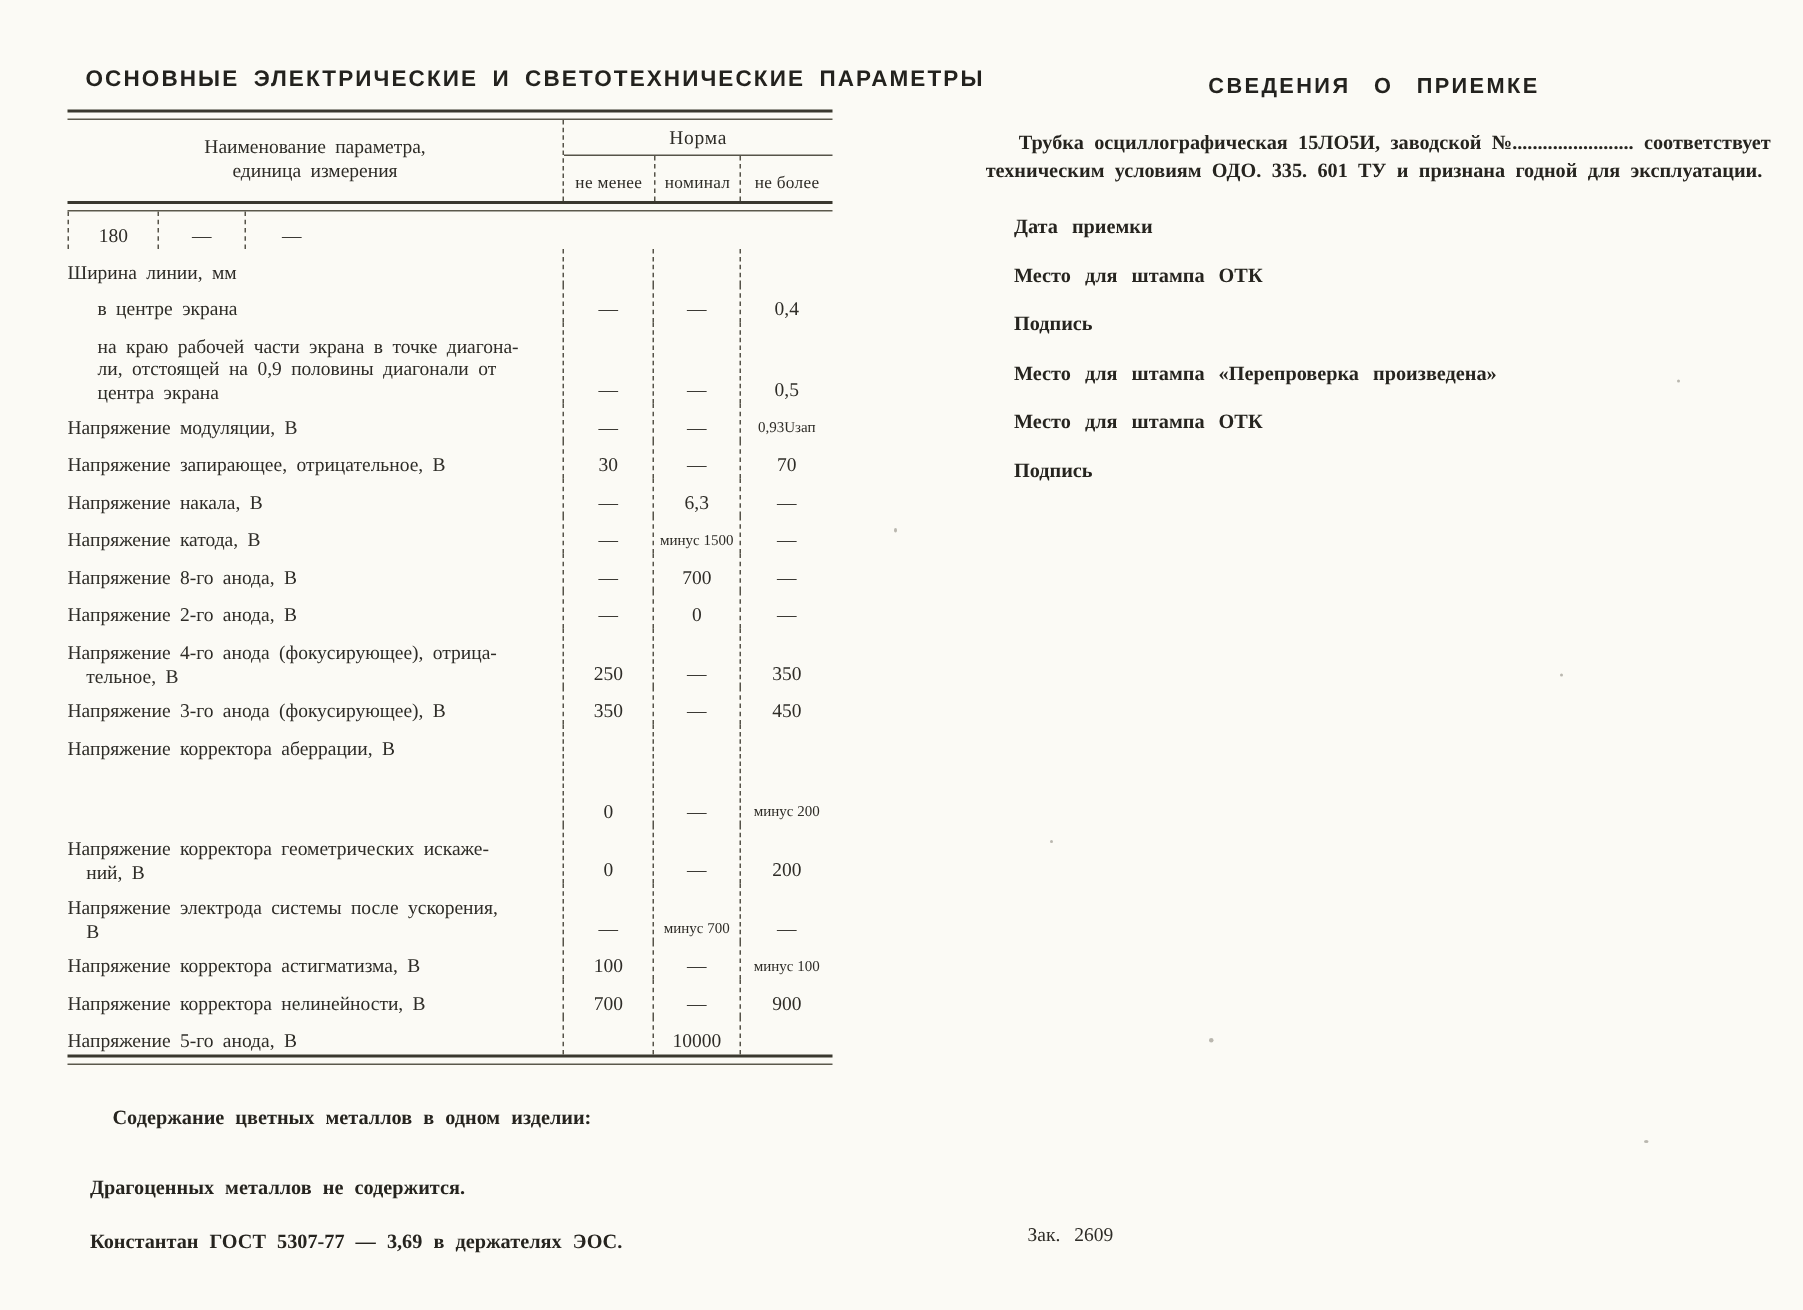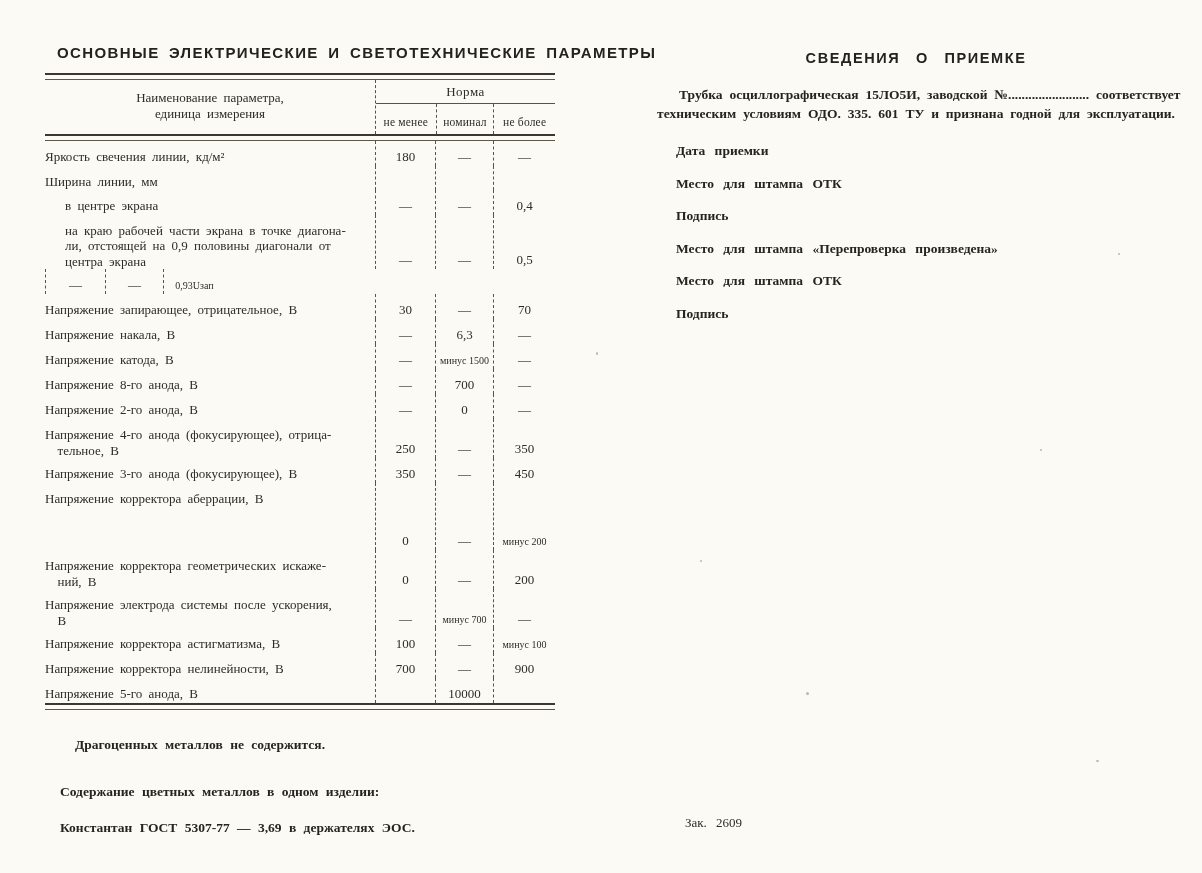--- a/index.html
+++ b/index.html
@@ -108,21 +108,20 @@
           <div class="h-cols">
               <div class="h-col">не менее</div>
               <div class="h-col">номинал</div>
               <div class="h-col">не более</div>
             </div>
         </div>
       </div>
       <div class="rule-double"></div>
       <div class="tbody">
           <div class="trow">
-            <div class="cell name">Яркость свечения линии, кд/м²</div>
             <div class="cell v v1">
               <div class="val" style="display: inline;">180</div>
             </div>
             <div class="cell v v2">
               <div class="val" style="display: inline;">—</div>
             </div>
             <div class="cell v v3">
               <div class="val" style="display: inline;">—</div>
             </div>
           </div>
@@ -158,20 +157,21 @@
               <div class="val" style="display: inline;">—</div>
             </div>
             <div class="cell v v2">
               <div class="val" style="display: inline;">—</div>
             </div>
             <div class="cell v v3">
               <div class="val" style="display: inline;">0,5</div>
             </div>
           </div>
           <div class="trow">
+            <div class="cell name">Напряжение модуляции, В</div>
             <div class="cell v v1">
               <div class="val" style="display: inline;">—</div>
             </div>
             <div class="cell v v2">
               <div class="val" style="display: inline;">—</div>
             </div>
             <div class="cell v v3">
               <div class="val small" style="display: inline;">0,93Uзап</div>
             </div>
           </div>
@@ -332,22 +332,22 @@
             </div>
             <div class="cell v v3">
               <div class="val" style="display: inline;"></div>
             </div>
           </div>
         </div>
       <div class="rule-double"></div>
     </div>
 
     <div class="notes">
+        <div class="note">Содержание цветных металлов в одном изделии:</div>
         <div class="note">Драгоценных металлов не содержится.</div>
-        <div class="note">Содержание цветных металлов в одном изделии:</div>
         <div class="note">Константан ГОСТ 5307-77 — 3,69 в держателях ЭОС.</div>
       </div>
   </section>
 
   <section class="page-right">
     <h2 class="acceptance-title">СВЕДЕНИЯ О ПРИЕМКЕ</h2>
     <p class="acc-text">&nbsp;&nbsp;&nbsp;&nbsp;Трубка осциллографическая 15ЛО5И, заводской №........................ соответствует
 техническим условиям ОДО. 335. 601 ТУ и признана годной для эксплуатации.</p>
     <div class="stamps">
         <div class="stamp-line">Дата приемки</div>

